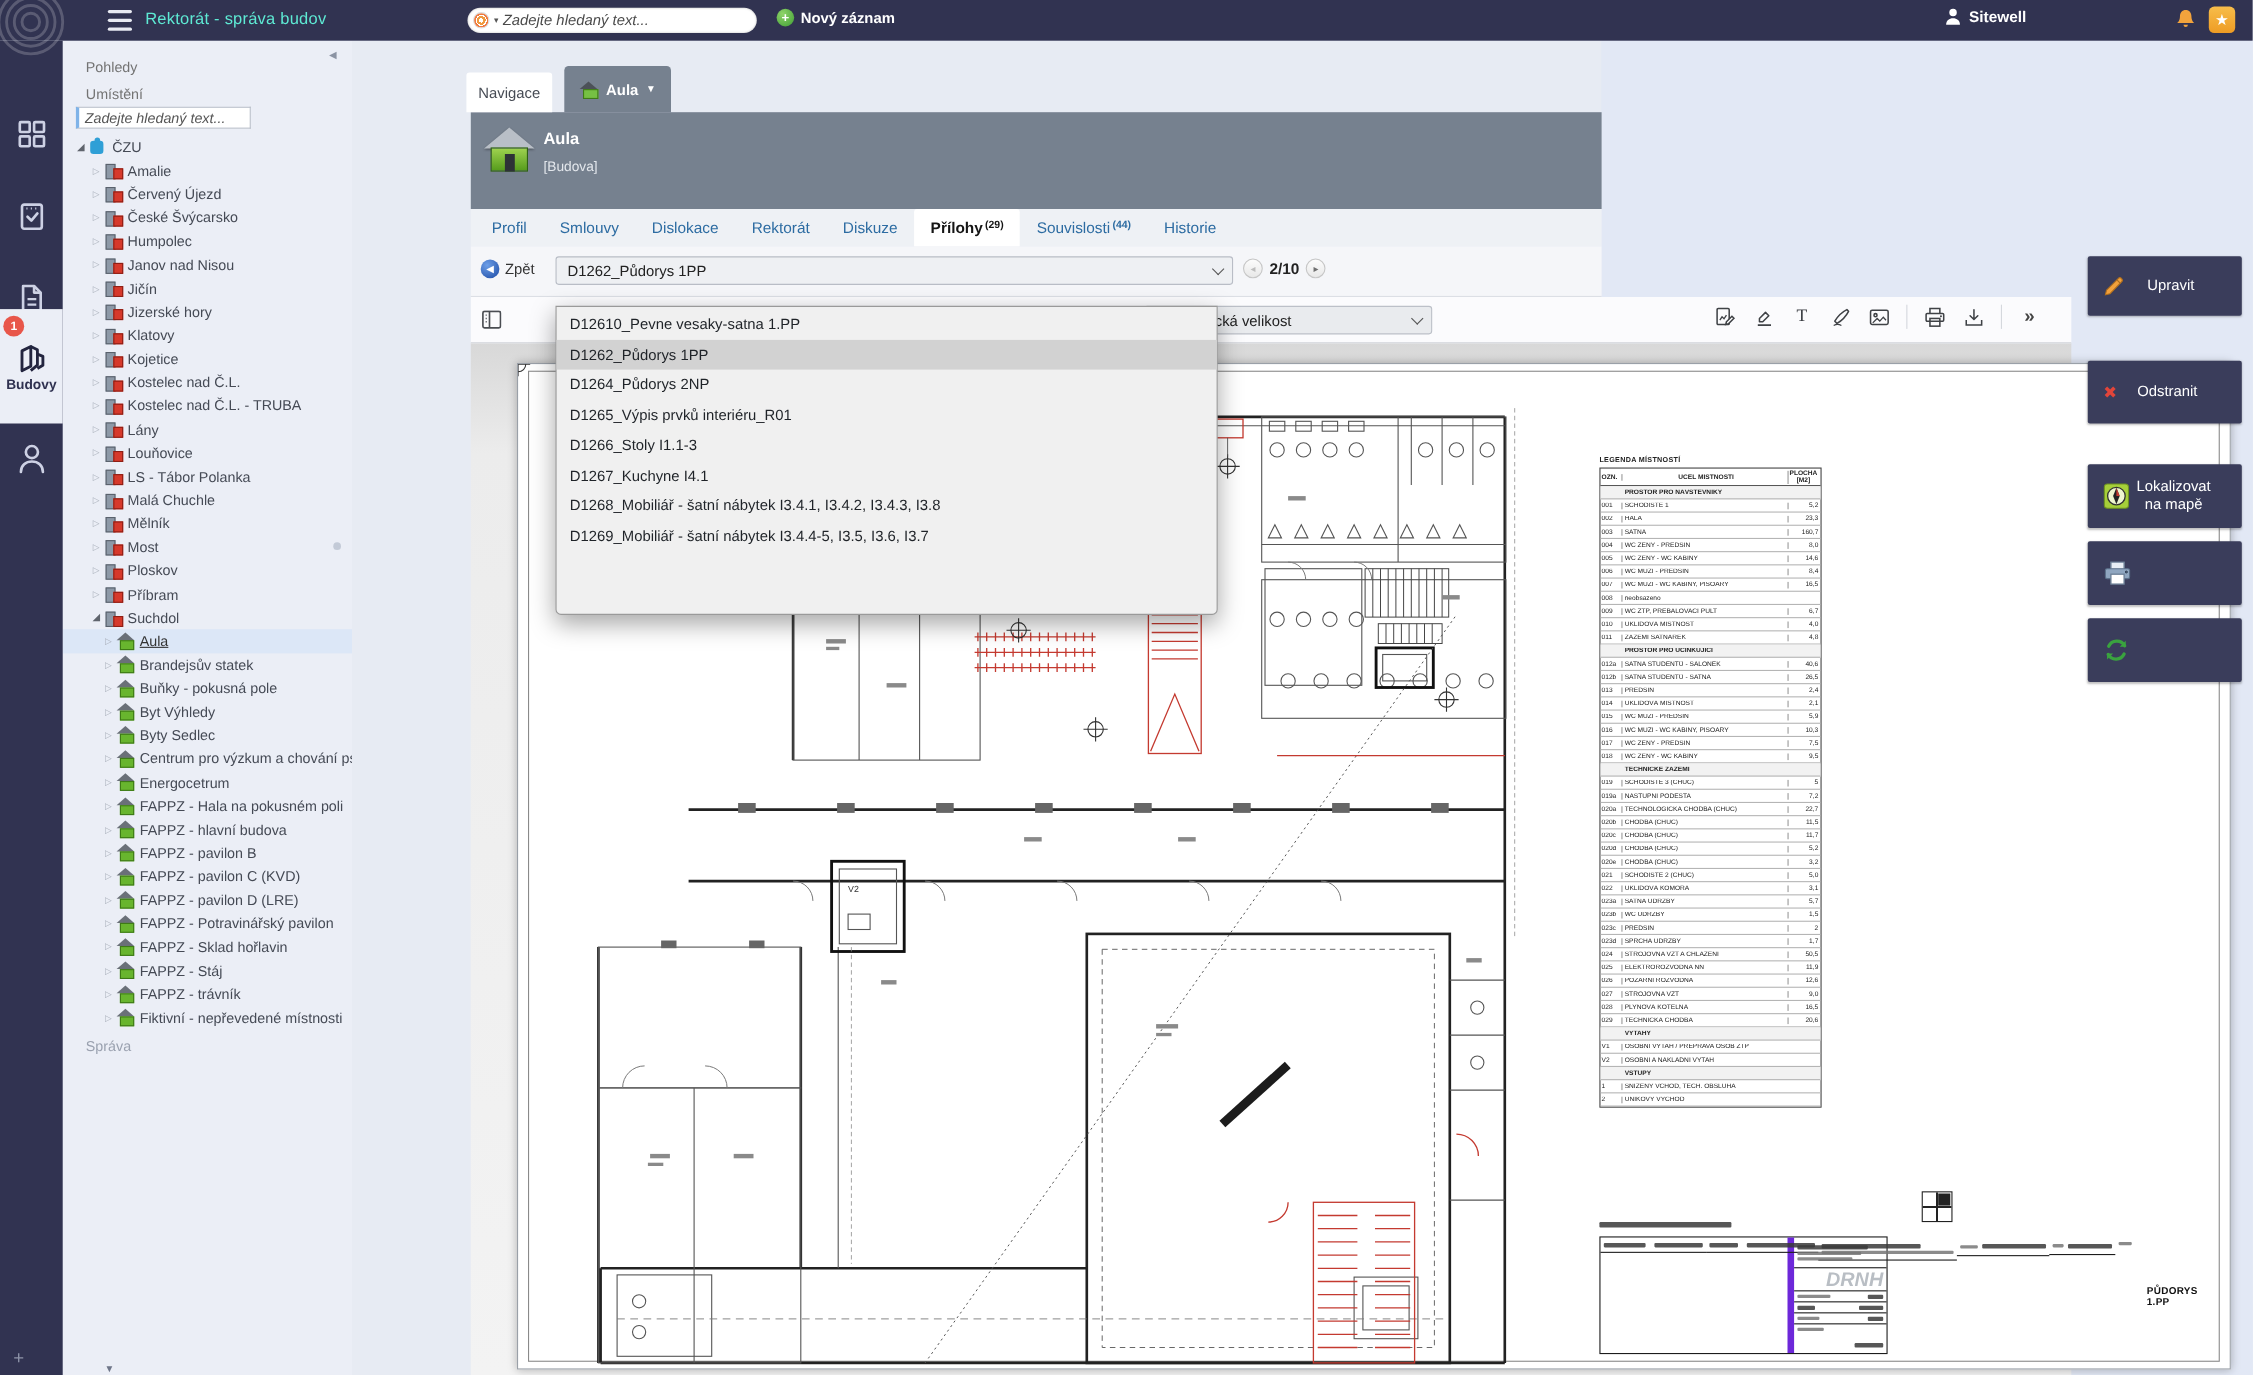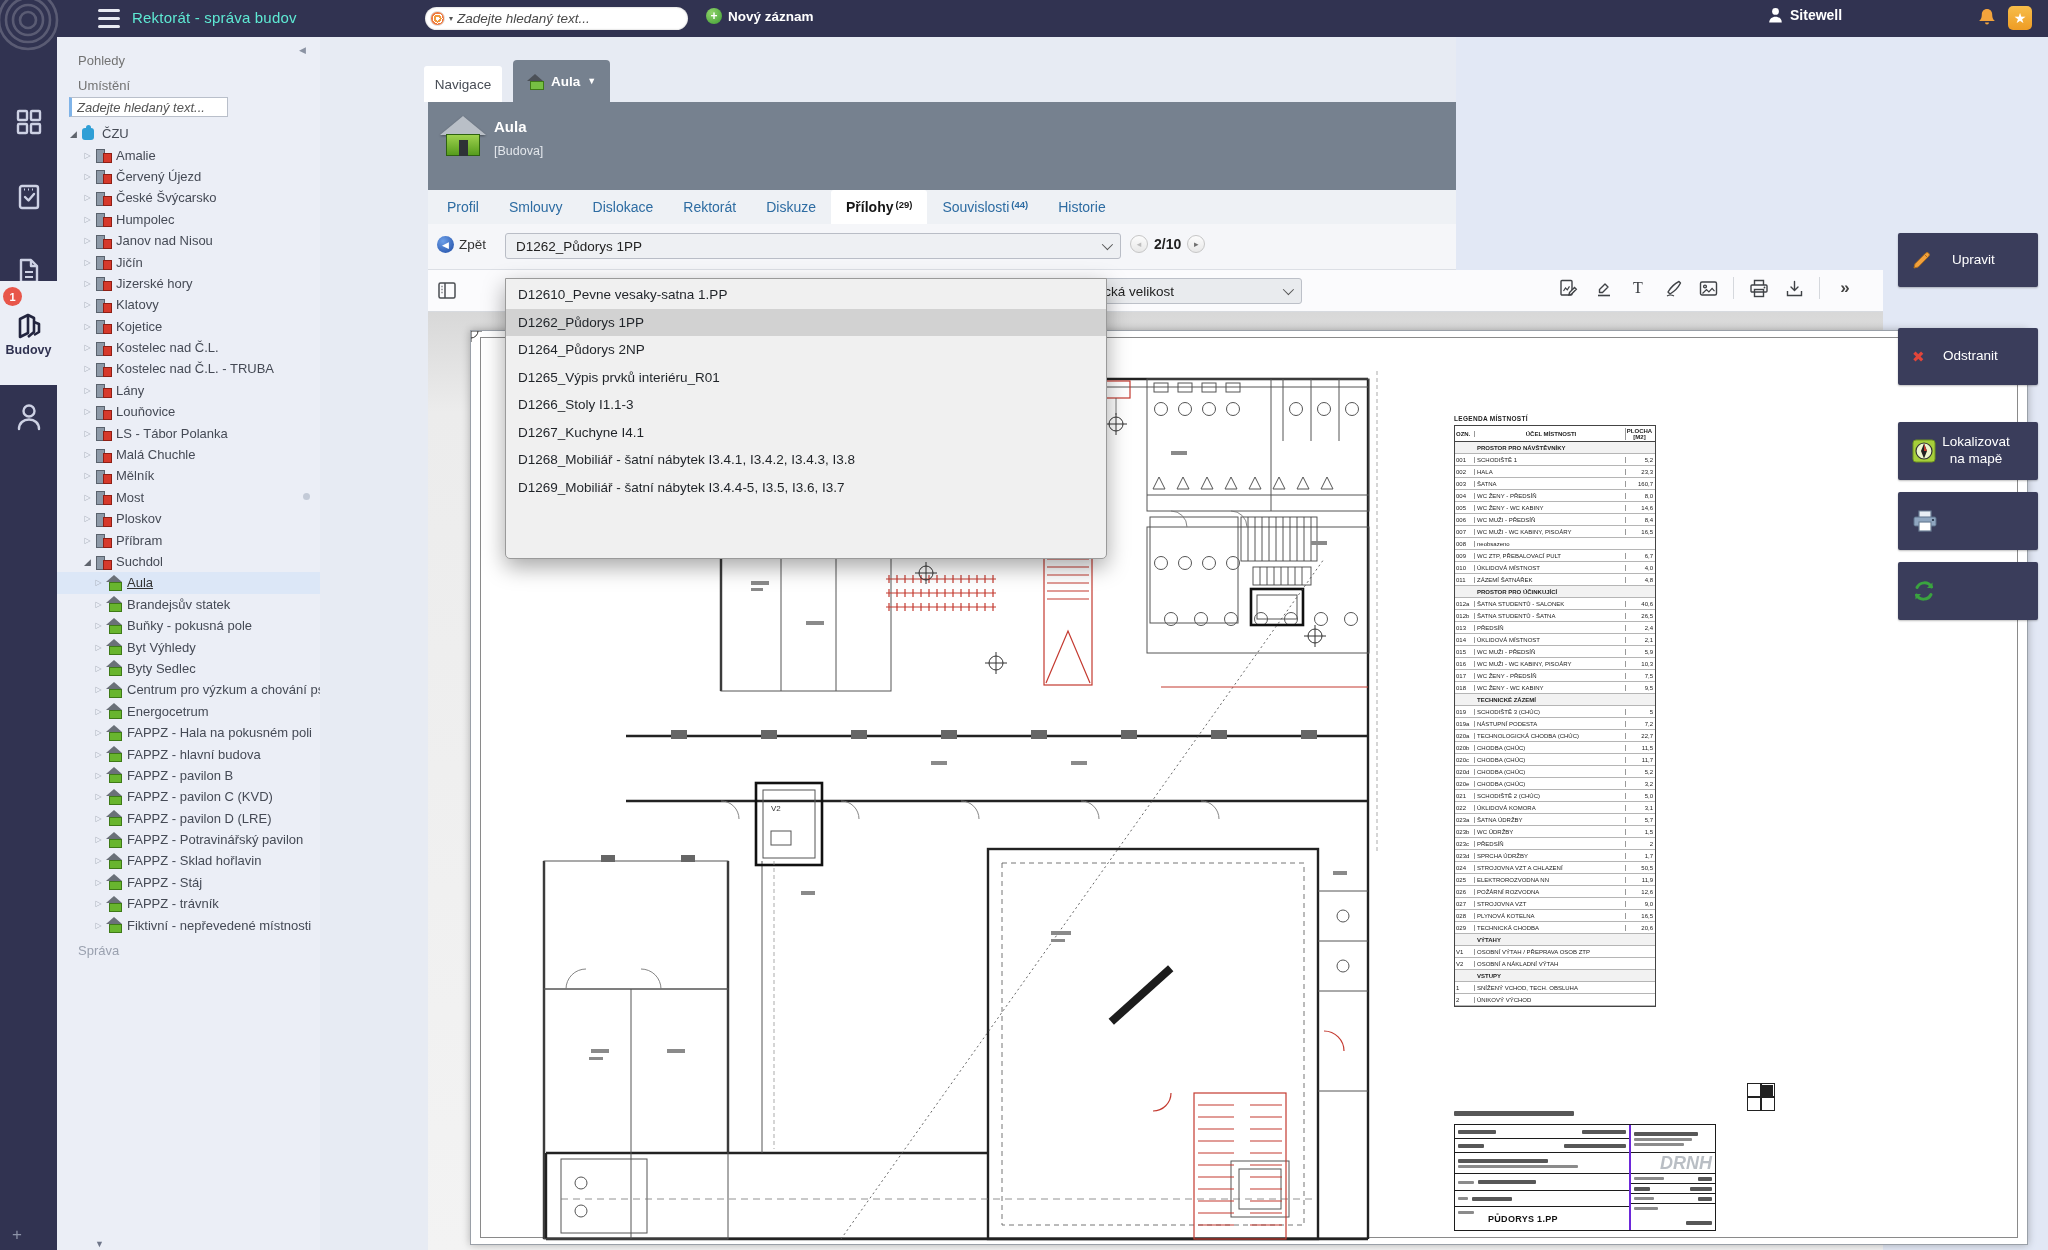--- a/index.html
+++ b/index.html
@@ -115,21 +115,21 @@
   #legend .lg-table{border:1px solid #444}
   .lg-head{display:flex;border-bottom:1px solid #444;font-weight:bold;height:16px;align-items:center}
   .lg-row{display:flex;border-bottom:1px solid #b5b5b5;height:12px;align-items:center}
   .lg-row.lg-h{font-weight:bold;background:#f2f2f2}
   .lg-o{width:20px;padding-left:1px;border-right:1px solid #999;flex:none;overflow:hidden}
   .lg-n{flex:1;padding-left:2px;overflow:hidden;white-space:nowrap}
   .lg-a{width:30px;border-left:1px solid #999;text-align:right;padding-right:2px;flex:none}
 
   
   #tblock{position:absolute;left:983px;top:793px;width:262px;height:107px;border:1.5px solid #1c1c1c;display:flex;font-size:6px;color:#111}
-  #tblock .tl-left{width:176px;border-right:2px solid #6d28d9;display:flex;flex-direction:column}
+  #tblock .tl-left{width:176px;border-right:6px solid #6d28d9;display:flex;flex-direction:row}
   #tblock .tl-right{flex:1;display:flex;flex-direction:column}
   .tl-row{border-bottom:1px solid #1c1c1c;display:flex;align-items:center;padding:1px 3px;gap:4px}
   .tl-row:last-child{border-bottom:0}
   .smudge{background:#3a3a3a;height:4px;border-radius:1px;opacity:.85}
   .smudge.lt{background:#777;height:3px}
   #tb-name{font-size:9px;font-weight:bold;letter-spacing:.3px}
   #tb-logo{font-size:18px;font-weight:bold;font-style:italic;color:#b9bec4;text-align:right;width:100%}
   #tb-elev{position:absolute;left:983px;top:780px;width:120px}
   #north{position:absolute;left:1276px;top:752px;width:28px;height:28px;border:1.6px solid #222;background:
     linear-gradient(to right,transparent 12px,#222 12px,#222 14px,transparent 14px),

